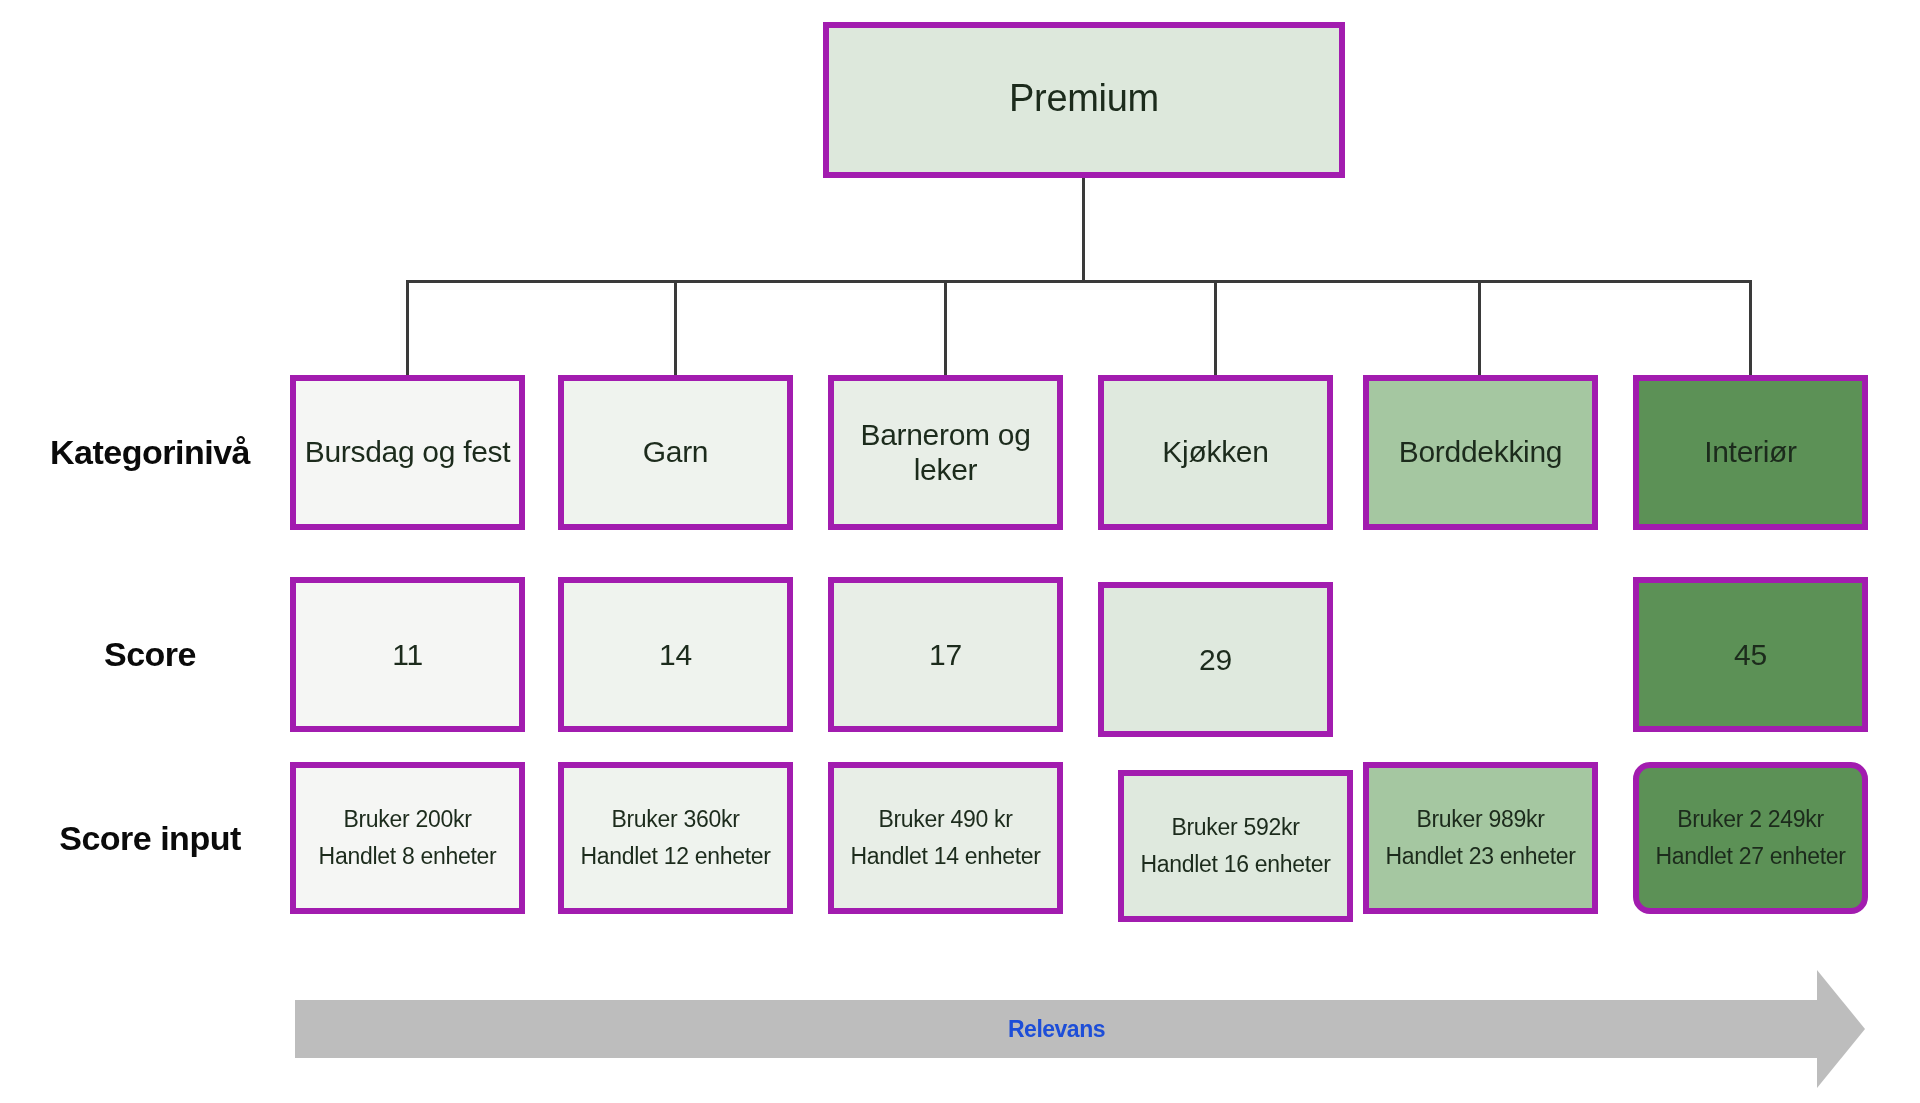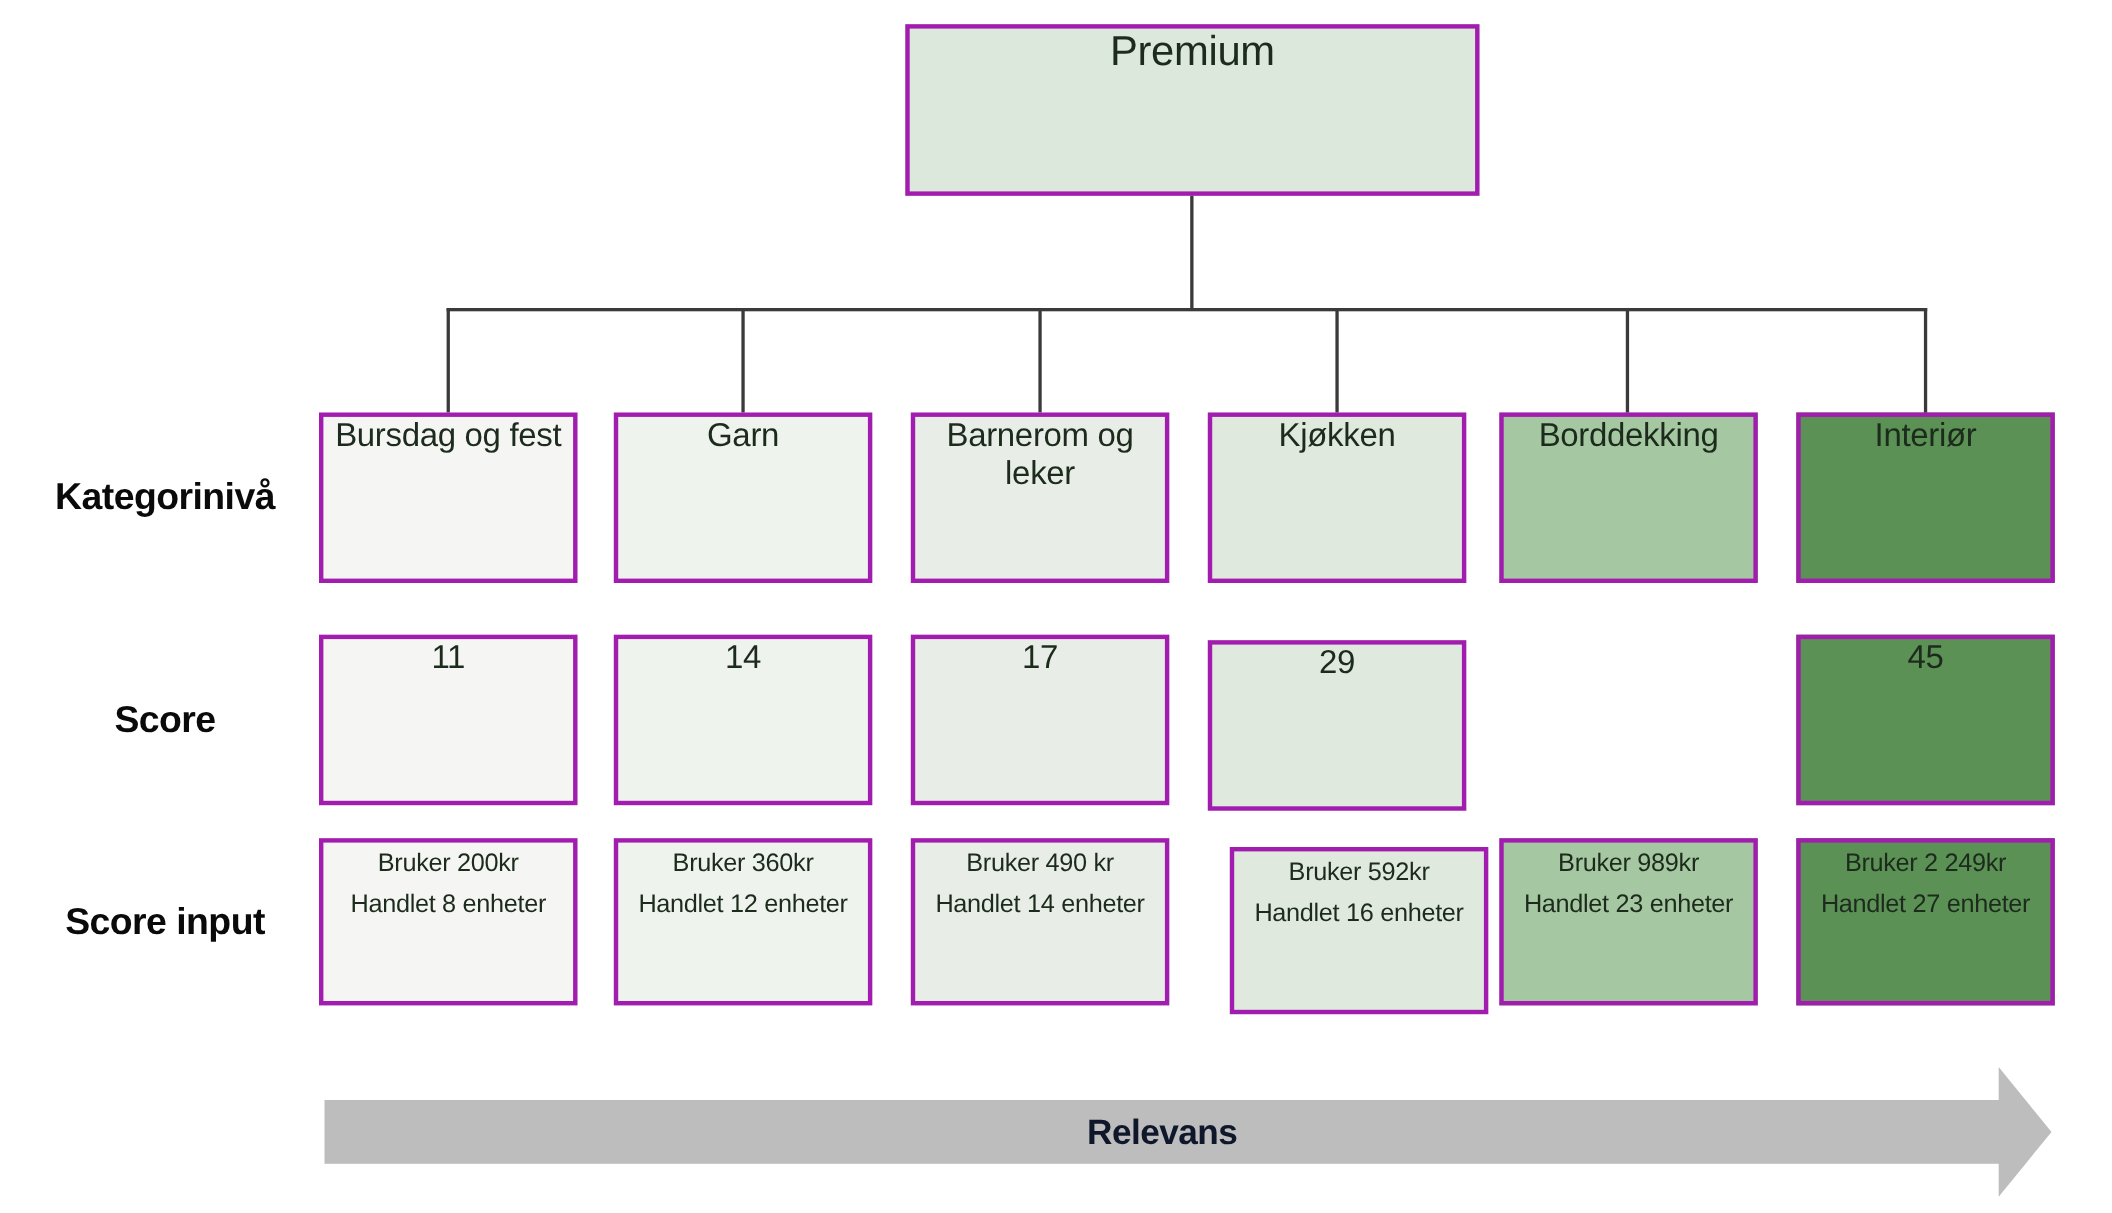--- a/index.html
+++ b/index.html
@@ -3,24 +3,25 @@
 <meta charset="utf-8">
 <style>
   html,body{margin:0;padding:0;background:#ffffff;}
   body{font-family:"Liberation Sans", sans-serif;}
   .canvas{position:relative;width:1920px;height:1103px;background:#ffffff;overflow:hidden;}
 
   
   .node{
     position:absolute;
     box-sizing:border-box;
-    border:4px solid #a21caf;
+    border:6px solid #a21caf;
     display:flex;
     flex-direction:column;
     align-items:center;
+    justify-content:center;
     text-align:center;
     color:#1c2b1c;
     letter-spacing:-0.3px;
   }
   .root-box{left:823px;top:22px;width:522px;height:156px;padding:0 26px;}
   .root-title{font-size:38px;line-height:1.15;margin-bottom:2px;}
   .root-subtitle{font-size:28px;line-height:1.4;}
 
   
   .col-0{left:290px;} .col-1{left:558px;} .col-2{left:828px;}
@@ -57,21 +58,21 @@
   .arrow-band{
     position:absolute;left:295px;top:1000px;width:1523px;height:58px;
     display:flex;align-items:center;justify-content:center;
   }
   .arrow-head{
     position:absolute;left:1817px;top:970px;width:0;height:0;
     border-top:59px solid transparent;
     border-bottom:59px solid transparent;
     border-left:48px solid #bdbdbd;
   }
-  .arrow-label{font-size:32px;font-weight:bold;color:#0f172a;letter-spacing:-0.5px;}
+  .arrow-label{font-size:23px;font-weight:bold;color:#1d4ed8;letter-spacing:-0.5px;}
 </style>
 </head>
 <body>
 
 <div class="canvas">
 
   <div class="node root-box" style="background-color: rgb(221, 232, 220);">
     <div class="root-title">Premium</div>
   </div>
 
@@ -139,21 +140,21 @@
     <div class="input-line">Bruker 989kr</div>
     <div class="input-line">Handlet 23 enheter</div>
   </div>
 
   <div class="node colbox col-5 row-cat" style="background-color: rgb(92, 145, 86);">
     <div class="cat-label">Interiør</div>
   </div>
   <div class="node colbox col-5 row-score" style="background-color: rgb(92, 145, 86);">
     <div class="score-label">45</div>
   </div>
-  <div class="node colbox col-5 row-input" style="background-color: rgb(92, 145, 86);">
+  <div class="node colbox col-5 row-input" style="background-color: rgb(92, 145, 86); border-radius: 17px;">
     <div class="input-line">Bruker 2 249kr</div>
     <div class="input-line">Handlet 27 enheter</div>
   </div>
 
   <div class="arrow-band" style="background-color: rgb(189, 189, 189);">
     <span class="arrow-label">Relevans</span>
   </div>
   <div class="arrow-head"></div>
 
 </div>

